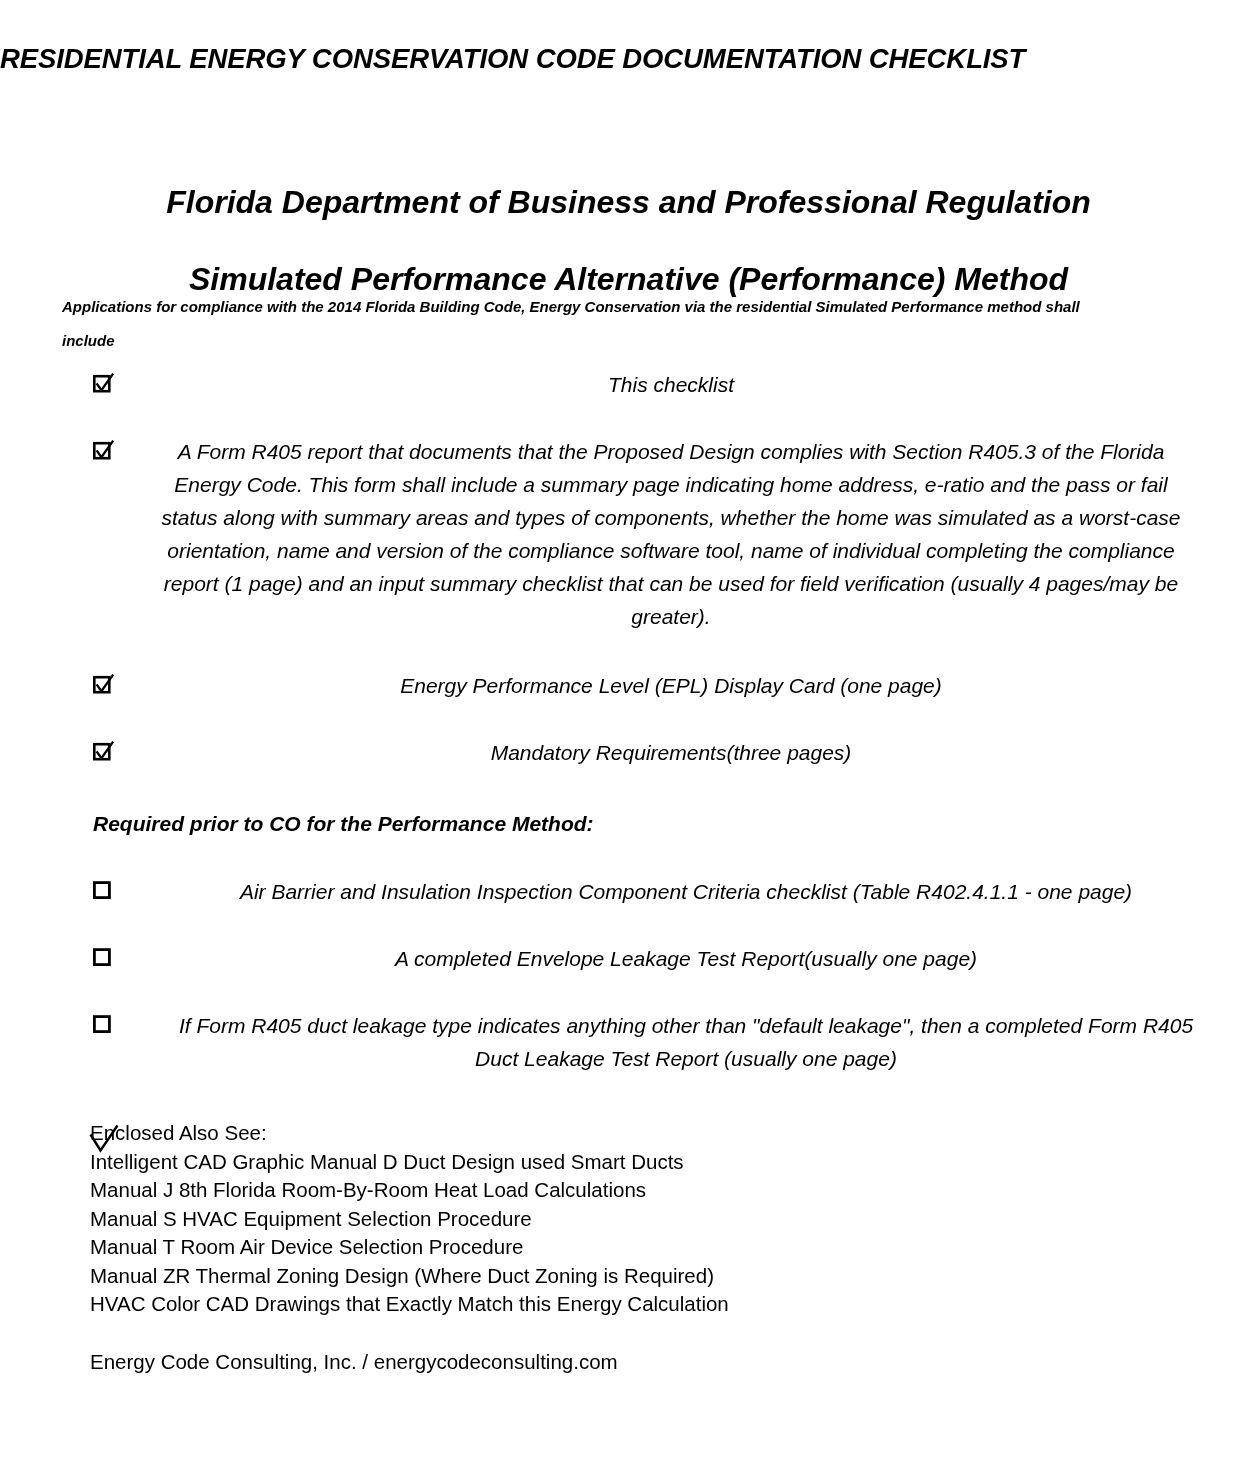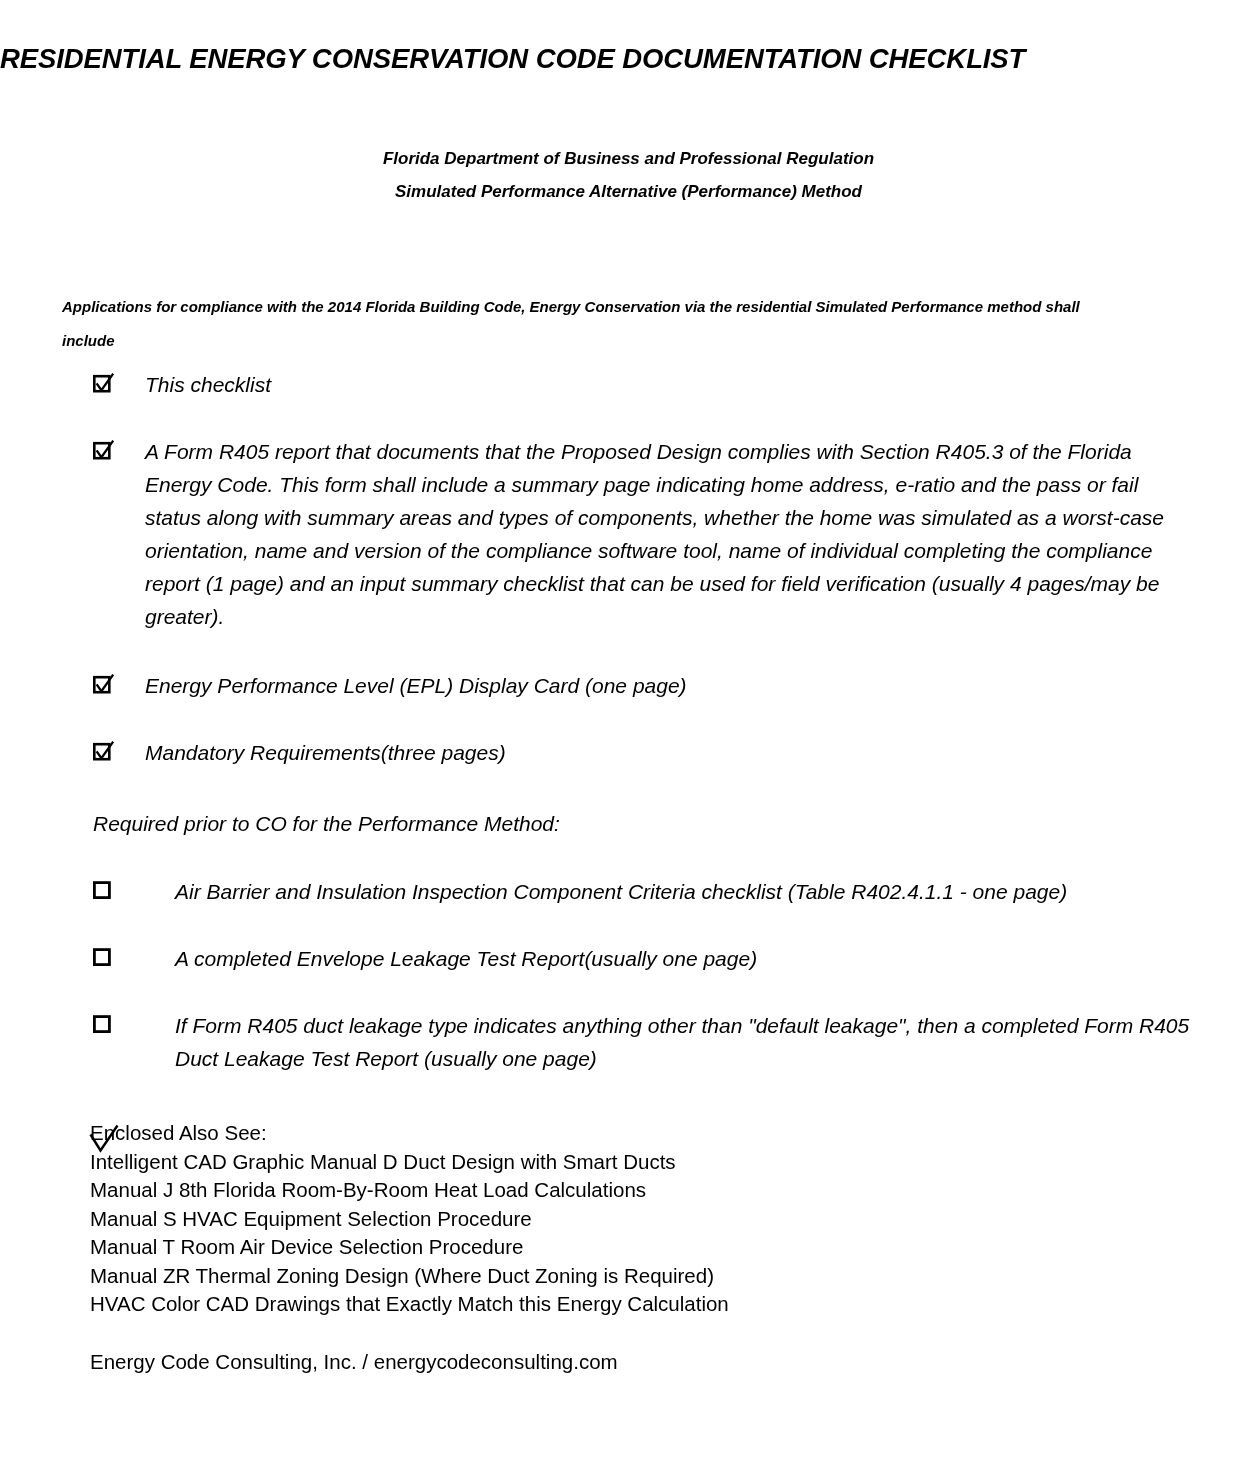--- a/index.html
+++ b/index.html
@@ -40,25 +40,26 @@
 
   
   .subtitle-block {
     position: absolute;
     top: 142px;
     left: 0;
     width: 1257px;
     text-align: center;
   }
   .subtitle-line {
-    font-size: 17px;
+    font-size: 32px;
     font-weight: bold;
     font-style: italic;
     line-height: 33px;
     white-space: nowrap;
+    margin-top: 44px;
   }
 
   
   .intro {
     position: absolute;
     top: 275px;
     left: 62px;
     width: 1060px;
     font-size: 15px;
     font-weight: bold;
@@ -84,20 +85,21 @@
     padding-left: 175px;
   }
 
   .item-text {
     display: block;
     font-size: 21px;
     font-style: italic;
     font-weight: normal;
     line-height: 33px;
     padding-right: 60px;
+    text-align: center;
   }
   .item.gap-md { margin-top: 34px; }
   .item.gap-lg { margin-top: 36px; }
 
   
   .cb {
     position: absolute;
     left: 93px;
     top: 5px;
     width: 18px;
@@ -106,21 +108,21 @@
   }
   .cb.deep { left: 93px; }
   .cb svg { display: block; overflow: visible; }
 
   
   .sub-heading {
     position: relative;
     margin-top: 40px;
     padding-left: 93px;
     font-size: 21px;
-    font-weight: normal;
+    font-weight: bold;
     font-style: italic;
     line-height: 30px;
   }
 
   
   .enclosed-wrap {
     position: relative;
     margin-top: 44px;
     padding-left: 90px;
     min-height: 40px;
@@ -239,21 +241,21 @@
     </div>
 
     <div class="enclosed-wrap">
       <span class="big-check">
         <svg width="32" height="32" viewBox="0 0 32 32" aria-hidden="true">
           <path d="M2.5 11.5 L12.5 27.5 L29.5 2.5" fill="none" stroke="#000" stroke-width="2.4" stroke-linecap="butt" stroke-linejoin="miter"></path>
         </svg>
       </span>
 
       <span class="enclosed-line">Enclosed Also See:</span>
-      <span class="enclosed-line">Intelligent CAD Graphic Manual D Duct Design with Smart Ducts</span>
+      <span class="enclosed-line">Intelligent CAD Graphic Manual D Duct Design used Smart Ducts</span>
       <span class="enclosed-line">Manual J 8th Florida Room-By-Room Heat Load Calculations</span>
       <span class="enclosed-line">Manual S HVAC Equipment Selection Procedure</span>
       <span class="enclosed-line">Manual T Room Air Device Selection Procedure</span>
       <span class="enclosed-line">Manual ZR Thermal Zoning Design (Where Duct Zoning is Required)</span>
       <span class="enclosed-line">HVAC Color CAD Drawings that Exactly Match this Energy Calculation</span>
 
       <span class="footer-line">Energy Code Consulting, Inc. / energycodeconsulting.com</span>
     </div>
 
   </div>

